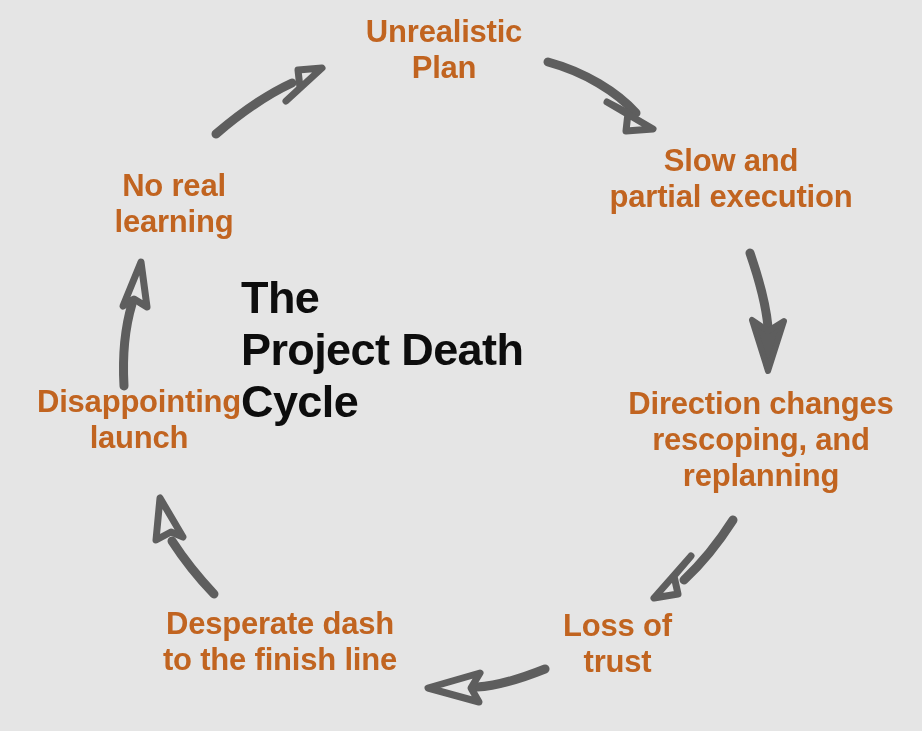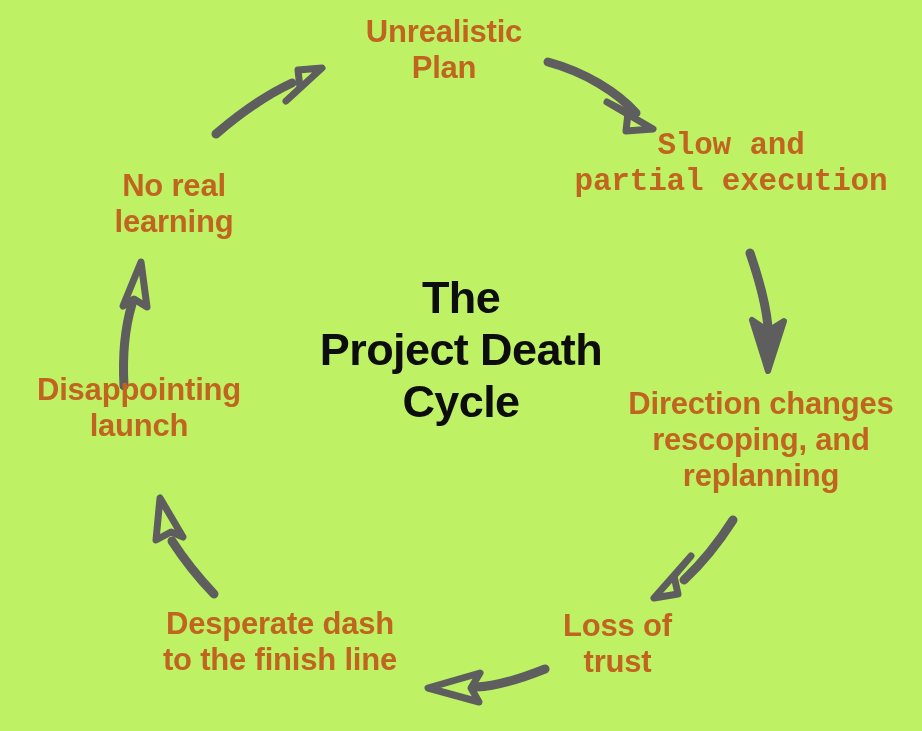--- a/index.html
+++ b/index.html
@@ -8,21 +8,21 @@
     padding: 0;
     background: #ffffff;
   }
   body {
     font-family: "Liberation Sans", sans-serif;
   }
   #diagram-root {
     position: relative;
     width: 922px;
     height: 731px;
-    background: #bef264;
+    background: #e5e5e5;
     overflow: hidden;
   }
   #cycle-svg {
     position: absolute;
     left: 0;
     top: 0;
     width: 922px;
     height: 731px;
   }
   .node-label {
@@ -37,32 +37,32 @@
     letter-spacing: -0.2px;
     user-select: none;
   }
   .center-title {
     position: absolute;
     color: #0d0d0d;
     font-family: "Liberation Sans", sans-serif;
     font-weight: bold;
     font-size: 45px;
     line-height: 1.16;
-    text-align: center;
+    text-align: left;
     white-space: pre;
     letter-spacing: -0.6px;
     user-select: none;
   }
   
   #label-0 { left: 291px; top: 14px;  width: 306px; }
-  #label-1 { left: 540px; top: 128px; width: 382px; font-family: Liberation Mono, monospace; }
+  #label-1 { left: 540px; top: 143px; width: 382px; }
   #label-2 { left: 600px; top: 386px; width: 322px; }
   #label-3 { left: 505px; top: 608px; width: 225px; }
   #label-4 { left: 130px; top: 606px; width: 300px; }
-  #label-5 { left: 8px;   top: 372px; width: 262px; }
+  #label-5 { left: 8px;   top: 384px; width: 262px; }
   #label-6 { left: 62px;  top: 168px; width: 224px; }
   #center-title-el { left: 241px; top: 272px; width: 440px; }
 </style>
 </head>
 <body>
 
 <div id="diagram-root">
 
   <svg id="cycle-svg" viewBox="0 0 922 731" aria-hidden="true">
 

